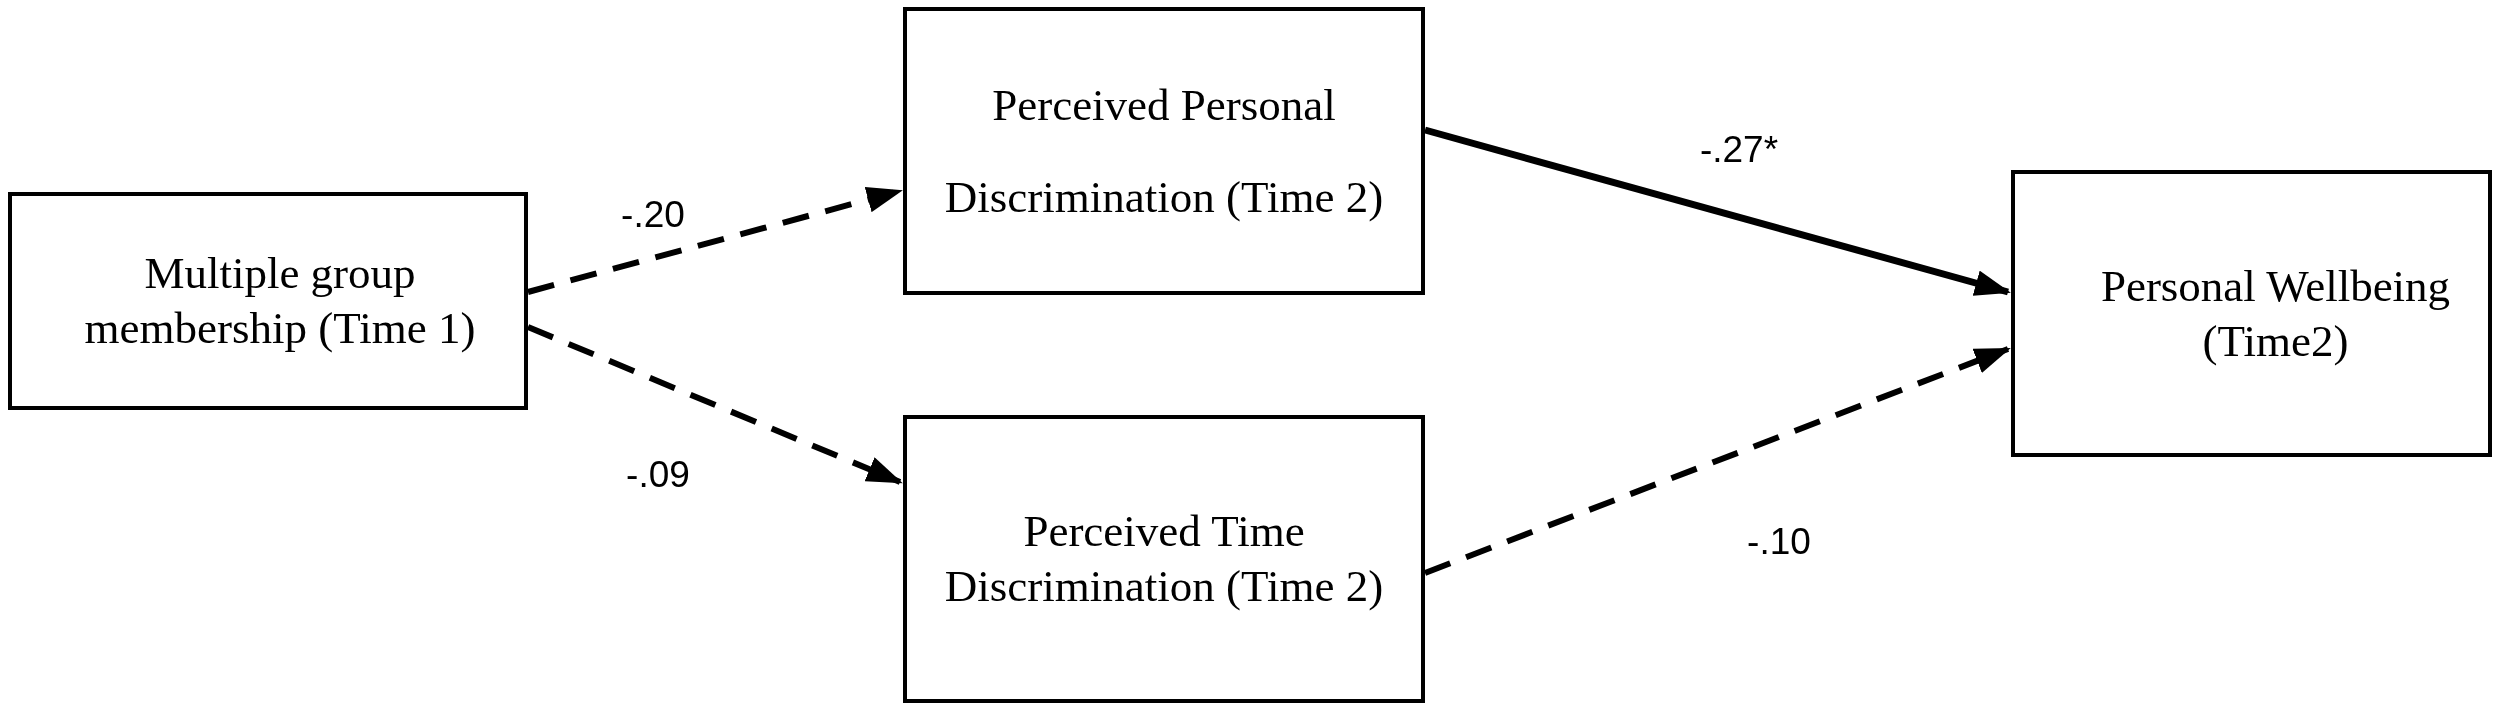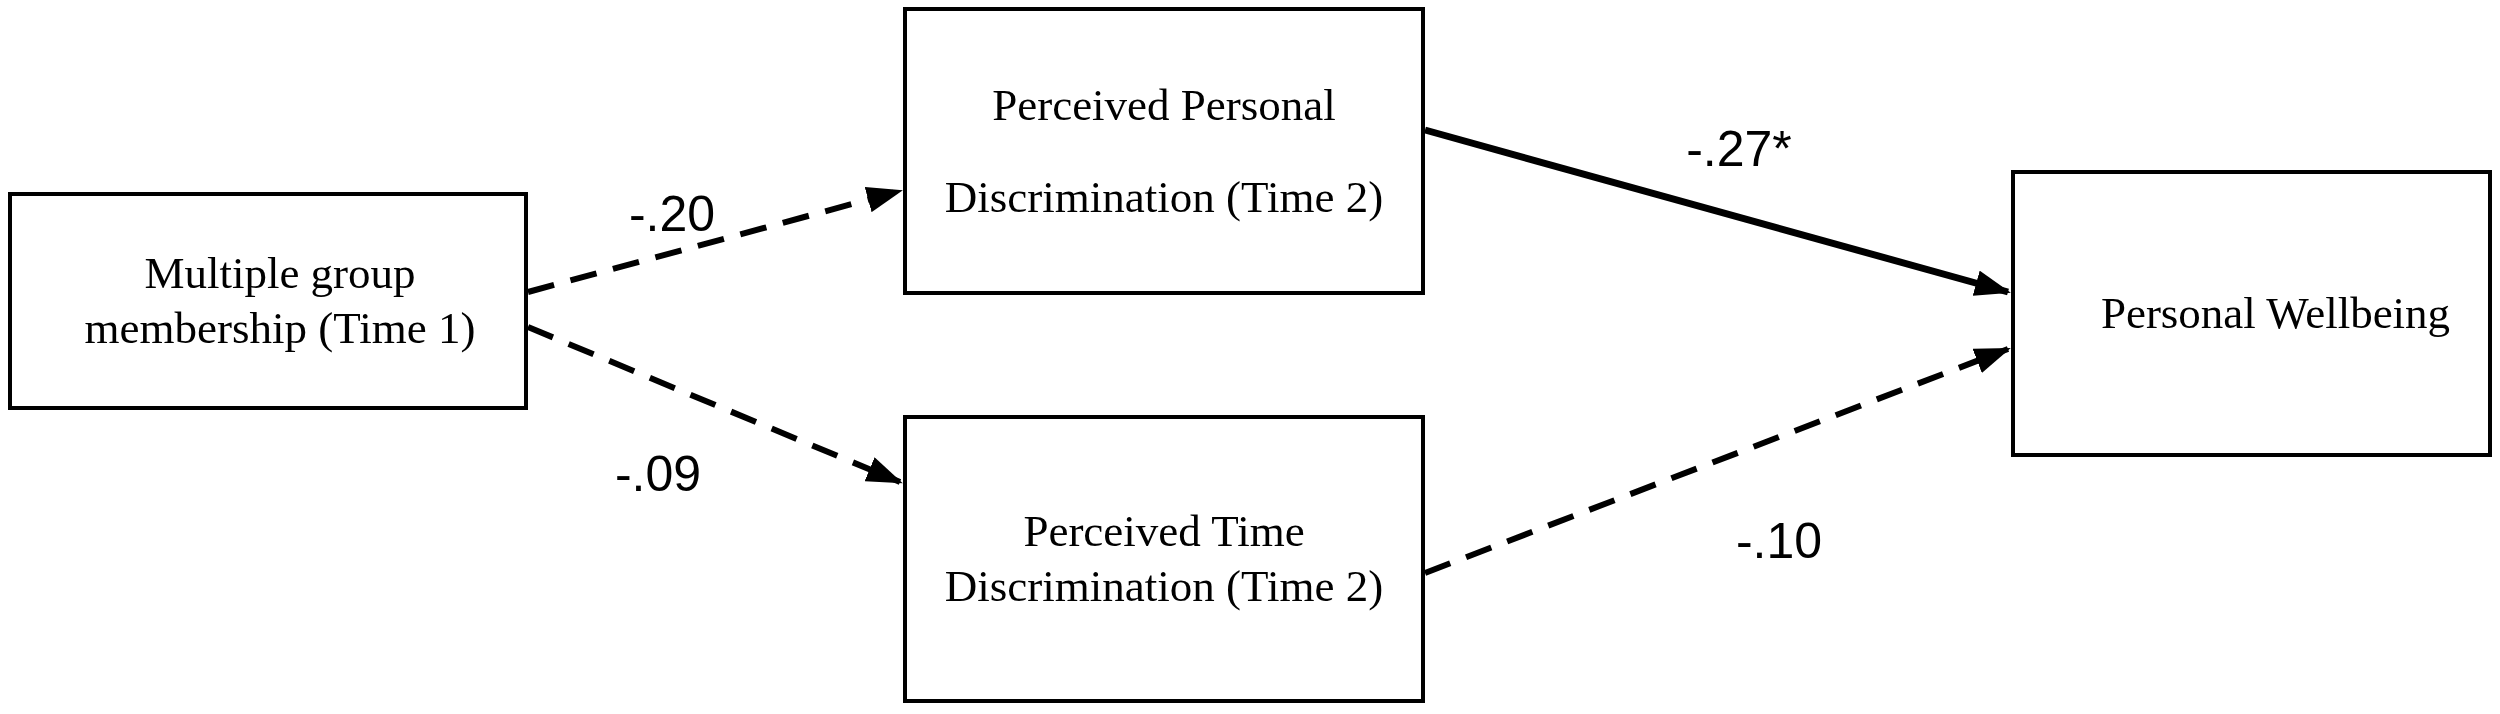--- a/index.html
+++ b/index.html
@@ -43,26 +43,26 @@
     white-space: nowrap;
   }
   #node-predictor   { left: 8px;    top: 192px; width: 520px; height: 218px; padding-left: 24px; }
   #node-mediator-top    { left: 903px;  top: 7px;   width: 522px; height: 288px; gap: 37px; }
   #node-mediator-bottom { left: 903px;  top: 415px; width: 522px; height: 288px; }
   #node-outcome     { left: 2011px; top: 170px; width: 481px; height: 287px; padding-left: 48px; }
   .edge-label {
     position: absolute;
     transform: translate(-50%, -50%);
     font-family: "Liberation Sans", sans-serif;
-    font-size: 50px;
+    font-size: 37px;
     line-height: 1;
     white-space: nowrap;
     color: #000000;
   }
-  #label-predictor-to-personal { left: 672px;  top: 214px; }
+  #label-predictor-to-personal { left: 653px;  top: 214px; }
   #label-predictor-to-group    { left: 658px;  top: 474px; }
   #label-personal-to-wellbeing { left: 1739px; top: 149px; }
   #label-group-to-wellbeing    { left: 1732px; top: 541px; margin-left: 47px; }
 </style>
 </head>
 <body>
 
 <div id="canvas">
 
   <svg id="edges-svg" viewBox="0 0 2500 714" xmlns="http://www.w3.org/2000/svg">
@@ -91,20 +91,21 @@
     <span class="node-line">Discrimination (Time 2)</span>
   </div>
 
   <div class="node" id="node-mediator-bottom">
     <span class="node-line">Perceived Time</span>
     <span class="node-line">Discrimination (Time 2)</span>
   </div>
 
   <div class="node" id="node-outcome">
     <span class="node-line">Personal Wellbeing</span>
+    <span class="node-line">(Time2)</span>
   </div>
 
   <div class="edge-label" id="label-predictor-to-personal">-.20</div>
 
   <div class="edge-label" id="label-predictor-to-group">-.09</div>
 
   <div class="edge-label" id="label-personal-to-wellbeing">-.27*</div>
 
   <div class="edge-label" id="label-group-to-wellbeing">-.10</div>
 

